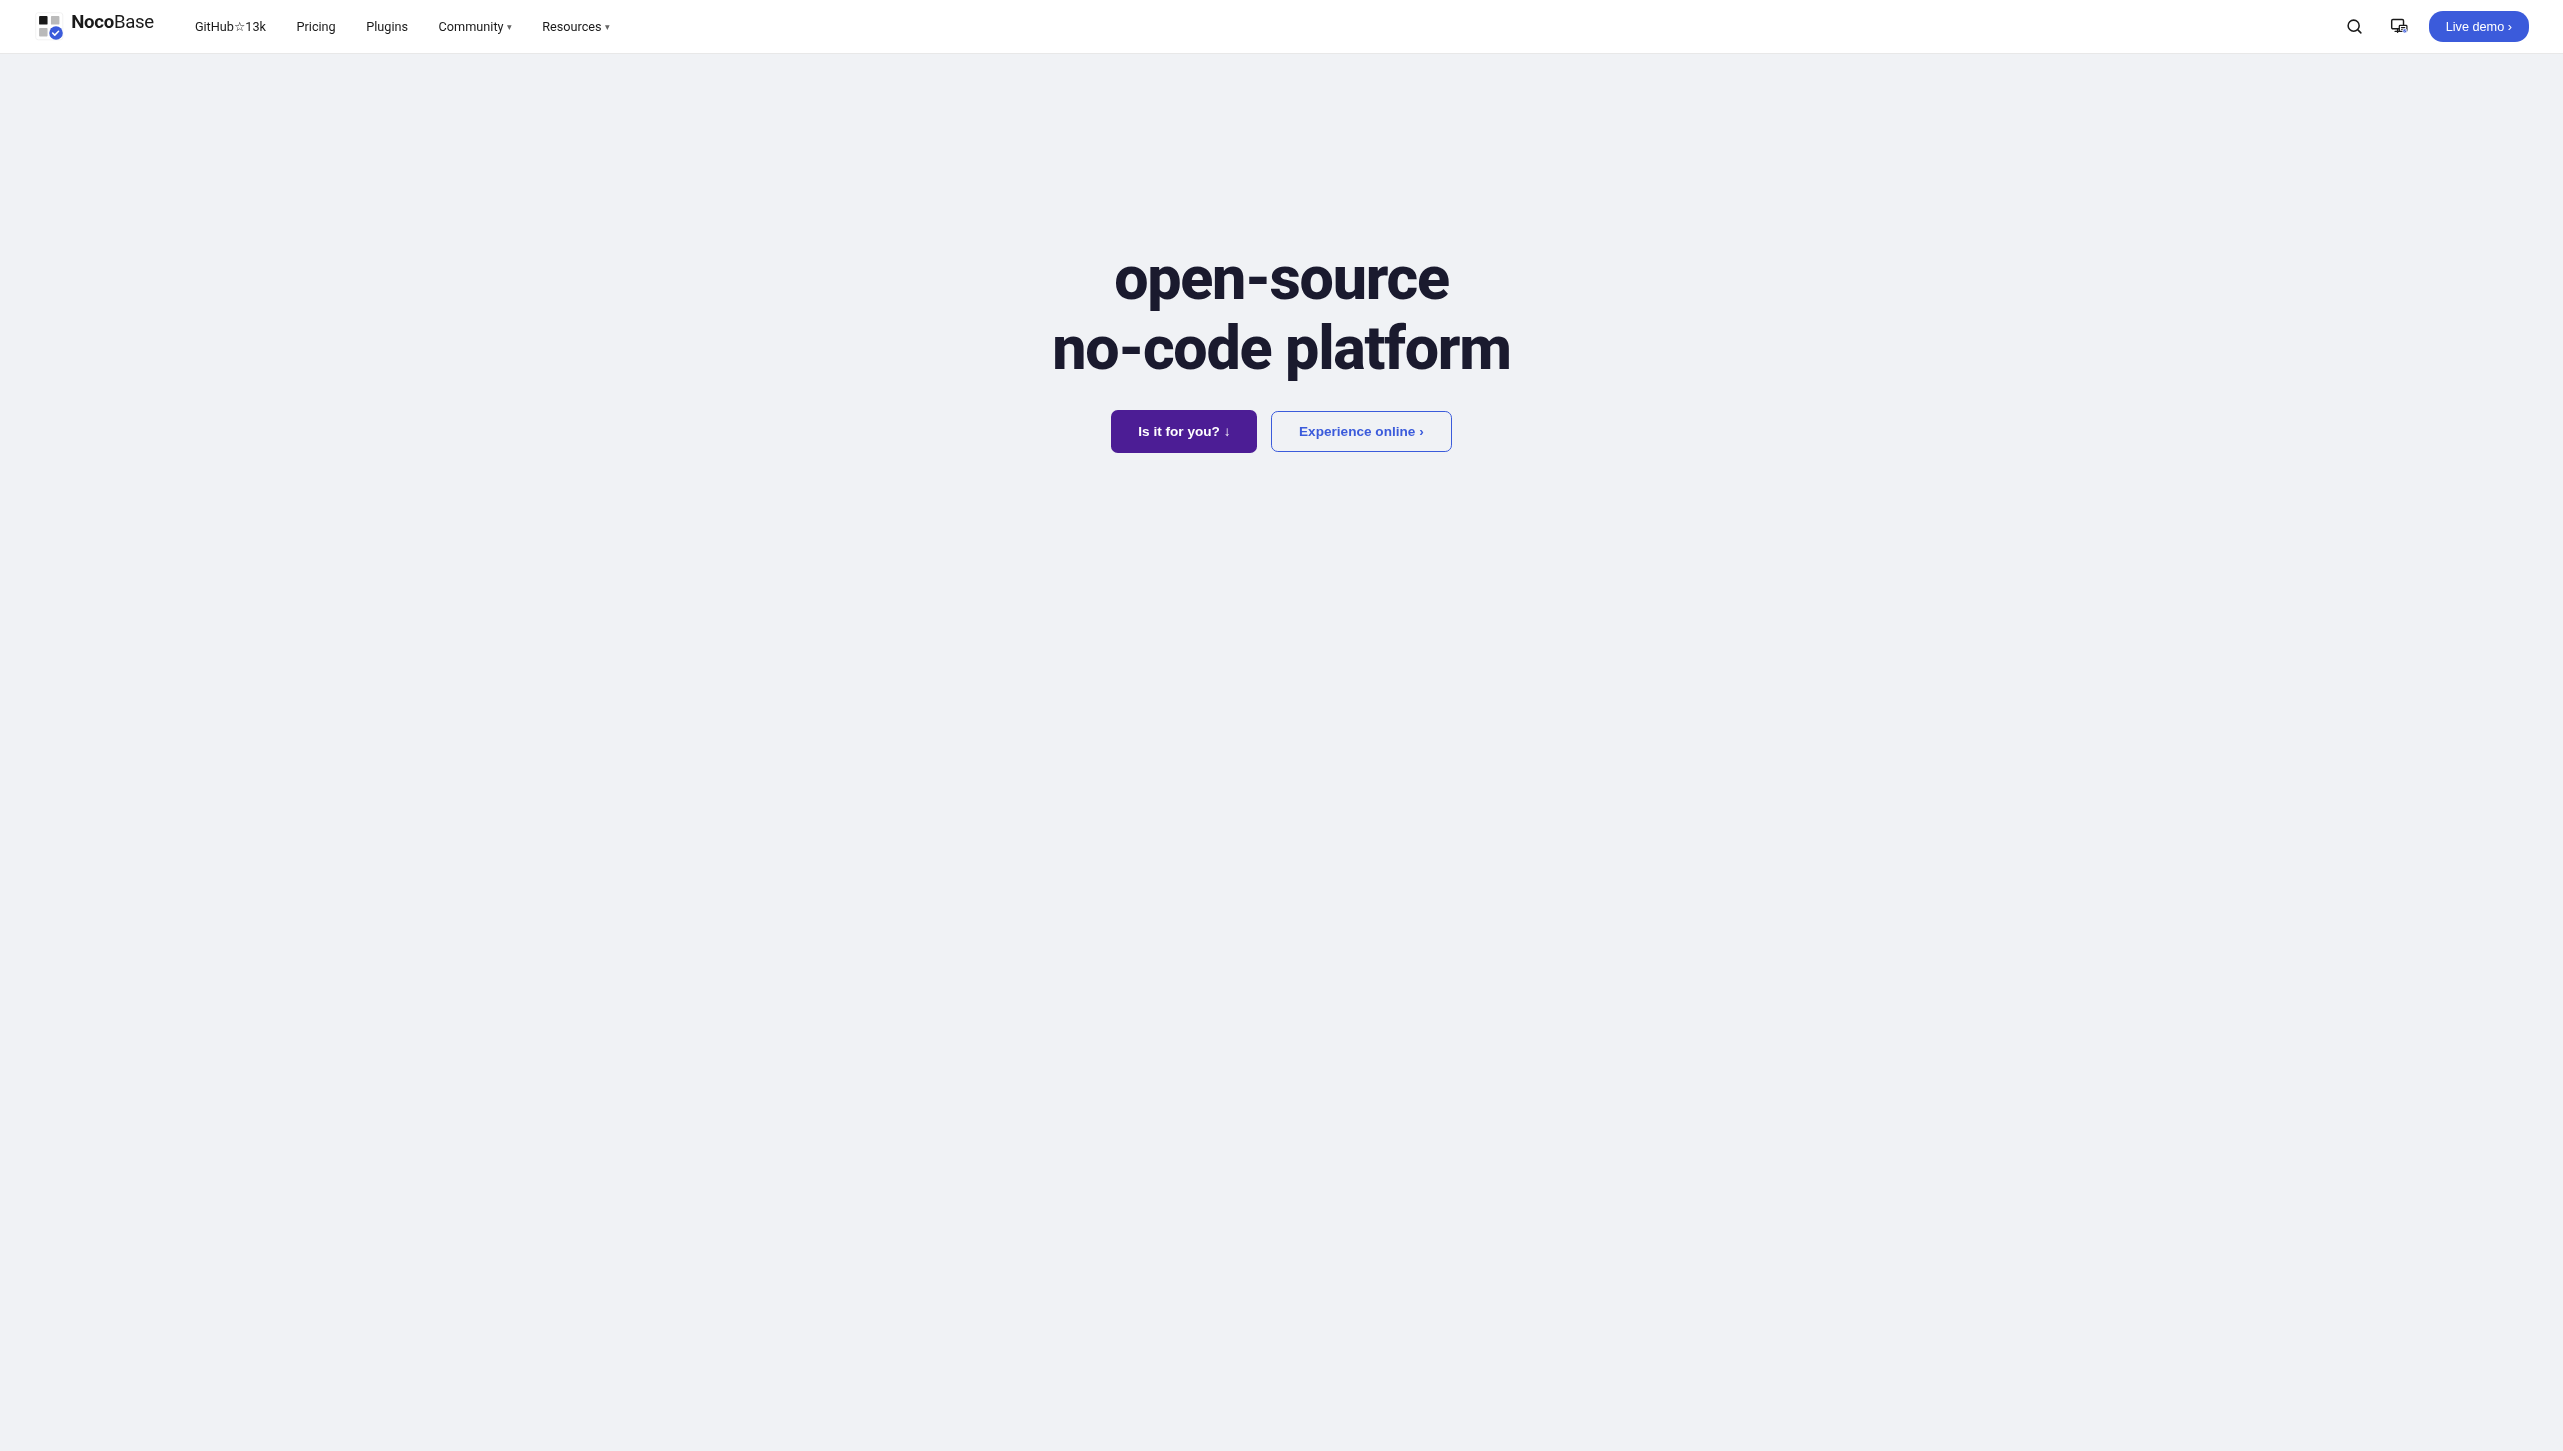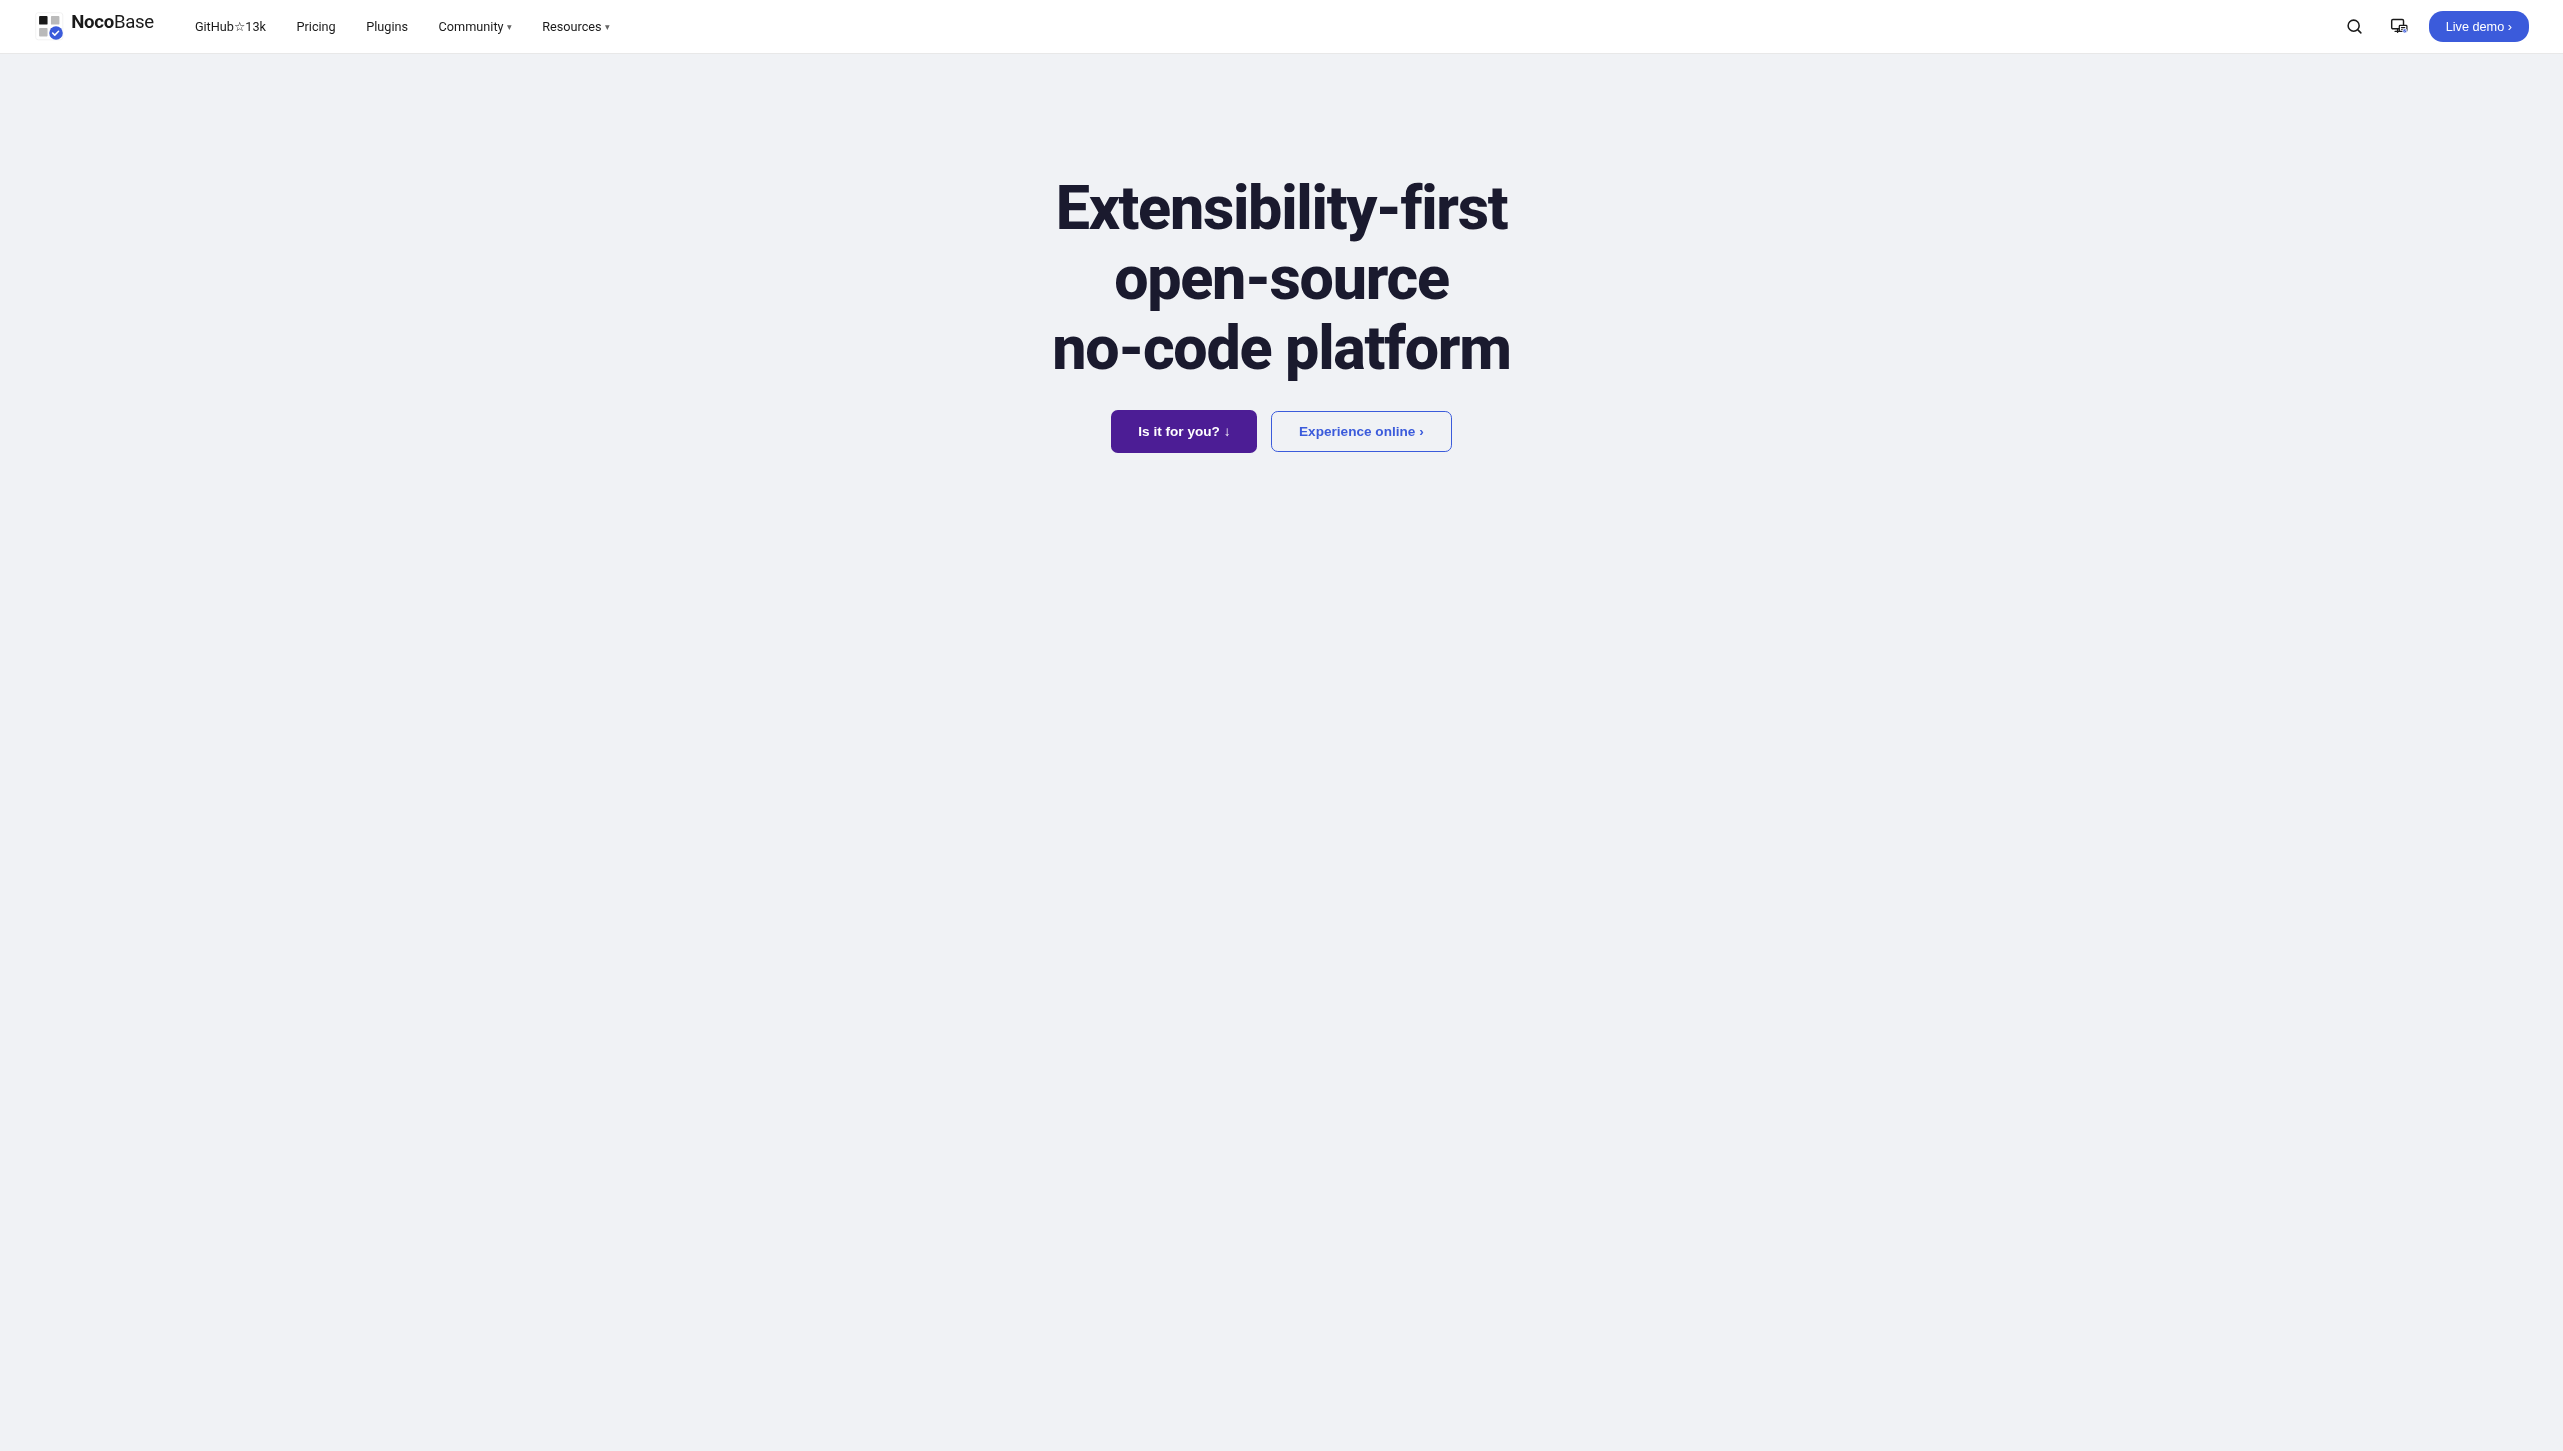--- a/index.html
+++ b/index.html
@@ -242,21 +242,21 @@
     </button>
     <button class="live-demo-btn">
       <span>Live demo ›</span>
     </button>
   </div>
 </nav>
 
 <main>
   <div class="hero">
     <h1 class="hero-title">
-      <span>Extensibility-first</span><br>
+      <br>
       <span>open-source</span><br>
       <span>no-code platform</span>
     </h1>
     <div class="hero-buttons">
       <button class="btn-primary">
         <span>Is it for you? ↓</span>
       </button>
       <button class="btn-secondary">
         <span>Experience online ›</span>
       </button>

